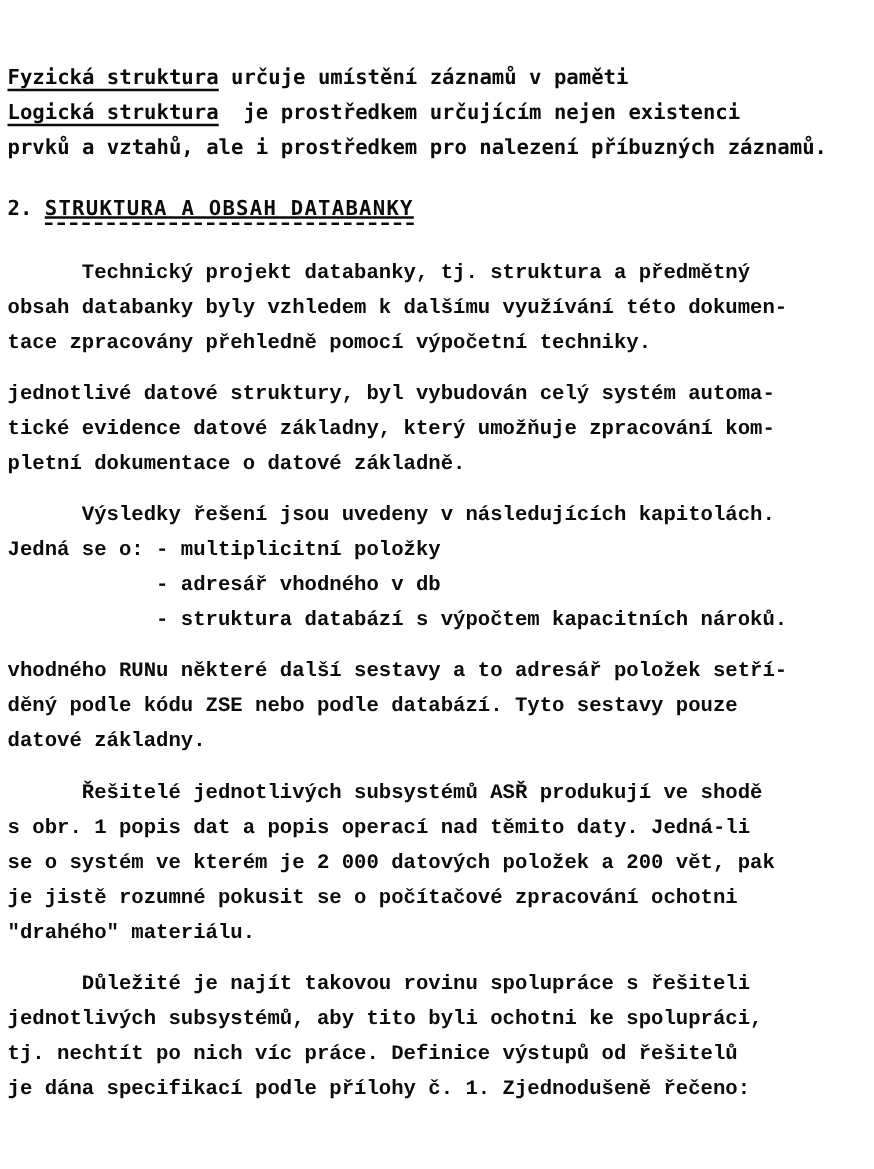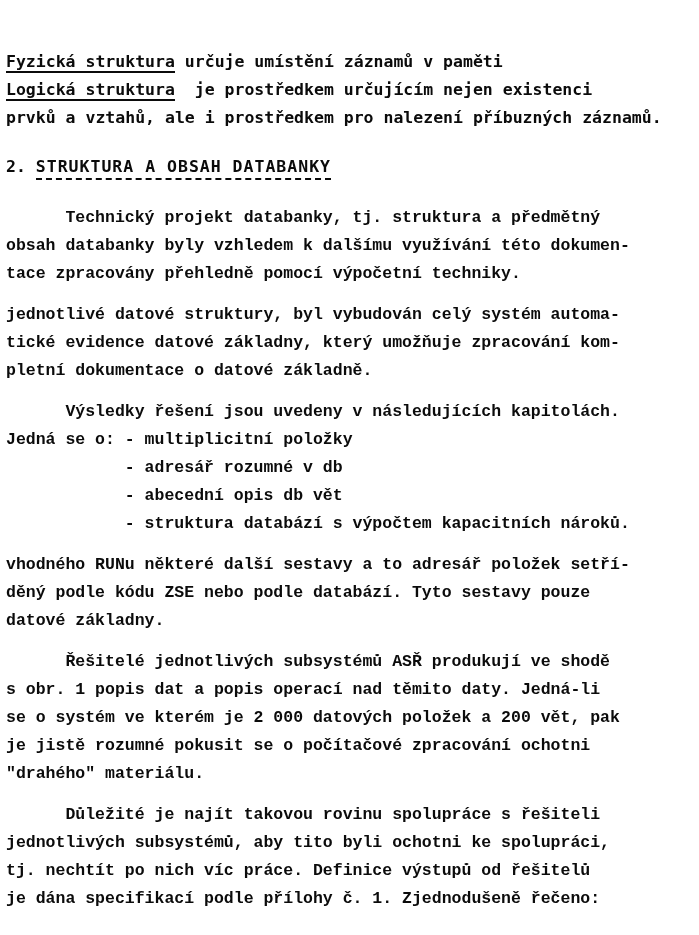--- a/index.html
+++ b/index.html
@@ -22,20 +22,21 @@
   .ul-solid {
     border-bottom: 2px solid currentColor;
     padding-bottom: 0px;
   }
   .heading {
     margin-top: 21px;
     margin-bottom: 23px;
     white-space: pre;
   }
   .heading-title {
+    text-decoration: underline;
     text-decoration-thickness: 2px;
     border-bottom: 2px dashed #0b0b0b;
     padding-bottom: 2px;
     letter-spacing: 1px;
   }
   .paragraph { margin-top: 13px; font-family: Liberation Mono, monospace; }
 </style>
 </head>
 <body>
 
@@ -57,22 +58,21 @@
 
   <div class="paragraph">
     <div class="line">jednotlivé datové struktury, byl vybudován celý systém automa-</div>
     <div class="line">tické evidence datové základny, který umožňuje zpracování kom-</div>
     <div class="line">pletní dokumentace o datové základně.</div>
   </div>
 
   <div class="paragraph">
     <div class="line">      Výsledky řešení jsou uvedeny v následujících kapitolách.</div>
     <div class="line">Jedná se o: - multiplicitní položky</div>
-    <div class="line">            - adresář rozumné v db</div>
-    <div class="line">            - abecední opis db vět</div>
+    <div class="line">            - adresář vhodného v db</div>
     <div class="line">            - struktura databází s výpočtem kapacitních nároků.</div>
   </div>
 
   <div class="paragraph">
     <div class="line">vhodného RUNu některé další sestavy a to adresář položek setří-</div>
     <div class="line">děný podle kódu ZSE nebo podle databází. Tyto sestavy pouze</div>
     <div class="line">datové základny.</div>
   </div>
 
   <div class="paragraph">

